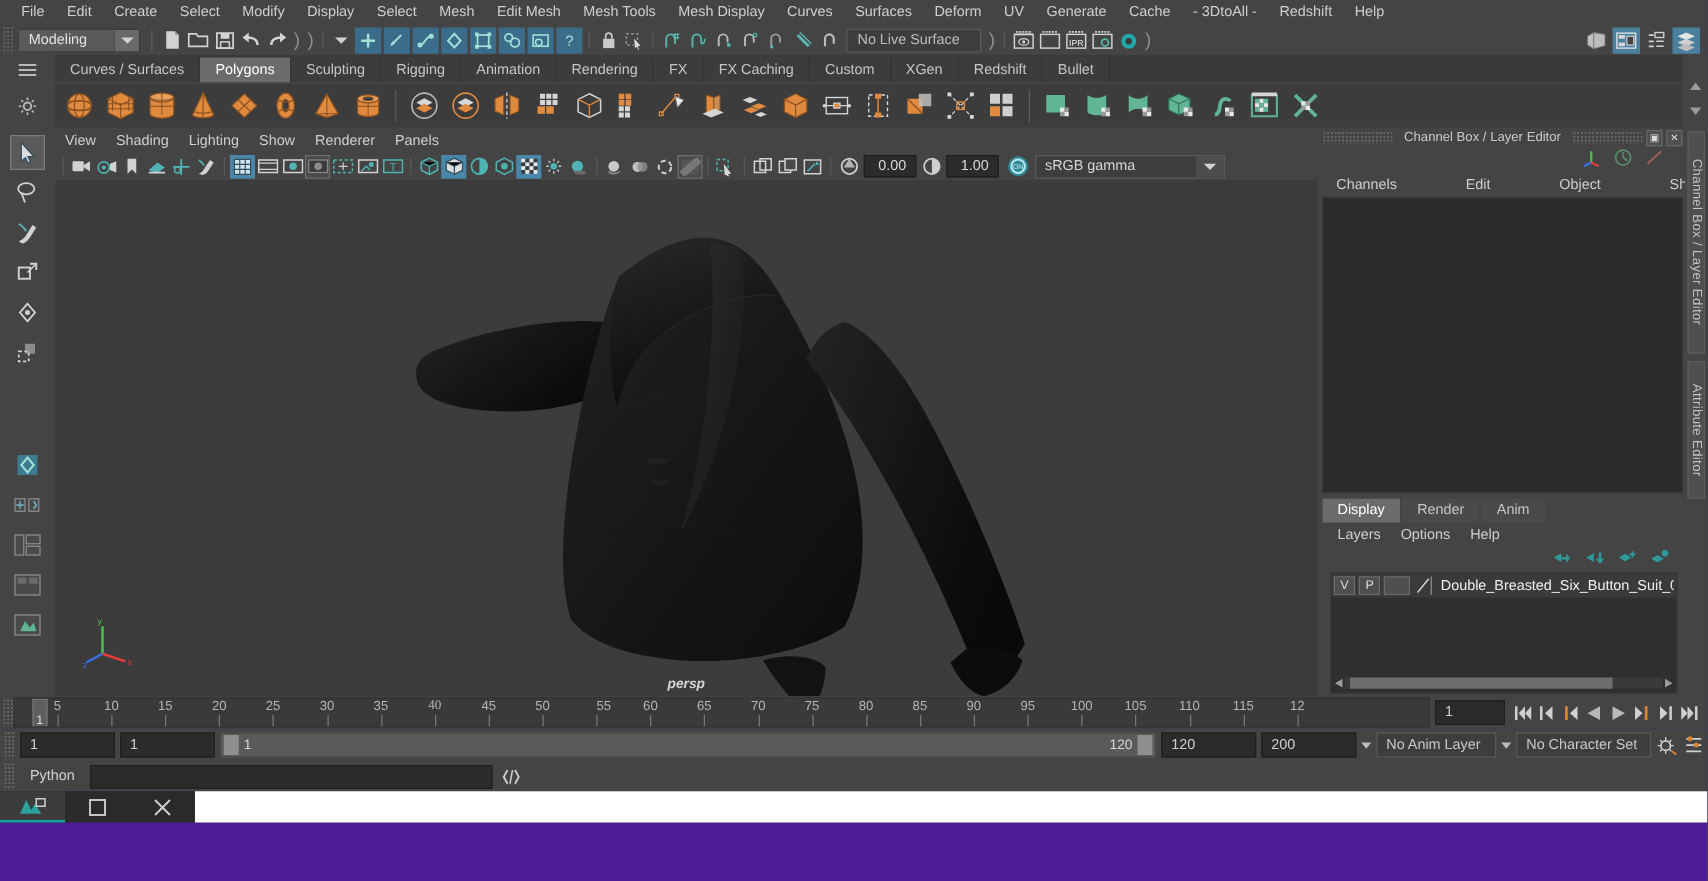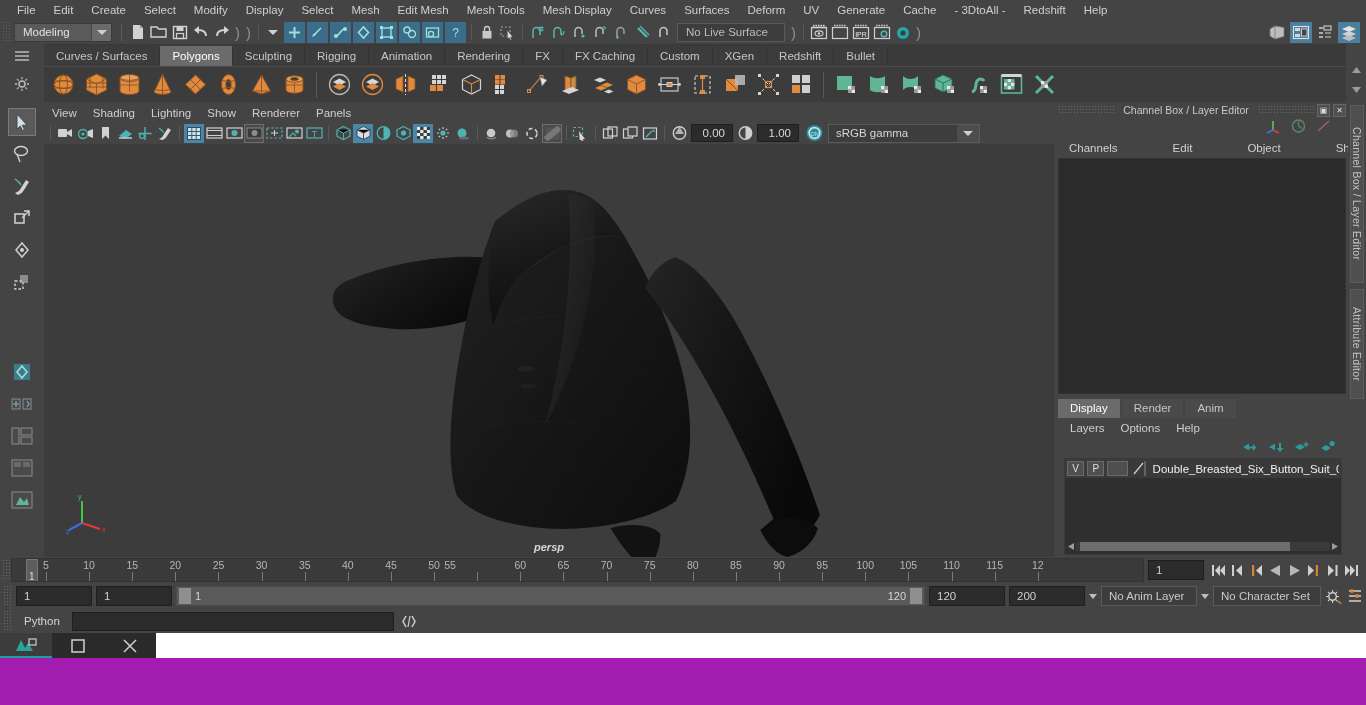--- a/index.html
+++ b/index.html
@@ -3,21 +3,21 @@
 <meta charset="utf-8">
 <style>
   * { box-sizing: border-box; margin:0; padding:0; }
   html,body{
     width:1366px; height:705px; overflow:hidden;
     background:#444444;
     font-family:"Liberation Sans", sans-serif;
     color:#c8c8c8;
     -webkit-font-smoothing:antialiased;
   }
-  .app{ position:relative; width:1366px; height:705px; background:#a21caf; }
+  .app{ position:relative; width:1366px; height:705px; background:#4c1d95; }
 
   
   .menubar{
     height:20px; background:#444; display:flex; align-items:center;
     padding-left:8px; font-size:11.5px;
   }
   .menubar .mi{ padding:0 9px; color:#cfcfcf; line-height:20px; cursor:default; white-space:nowrap;}
 
   
   .statusline{
@@ -1254,27 +1254,27 @@
         <div class="ts-num" style="left: 120.242px;">15</div>
         <div class="ts-tick" style="left: 120.242px;"></div>
         <div class="ts-num" style="left: 163.363px;">20</div>
         <div class="ts-tick" style="left: 163.363px;"></div>
         <div class="ts-num" style="left: 206.485px;">25</div>
         <div class="ts-tick" style="left: 206.485px;"></div>
         <div class="ts-num" style="left: 249.606px;">30</div>
         <div class="ts-tick" style="left: 249.606px;"></div>
         <div class="ts-num" style="left: 292.727px;">35</div>
         <div class="ts-tick" style="left: 292.727px;"></div>
-        <div class="ts-num" style="left: 335.848px;">40</div>
+        <div class="ts-num" style="left: 335.848px; font-family: Liberation Serif, serif;">40</div>
         <div class="ts-tick" style="left: 335.848px;"></div>
         <div class="ts-num" style="left: 378.969px;">45</div>
         <div class="ts-tick" style="left: 378.969px;"></div>
         <div class="ts-num" style="left: 422.09px;">50</div>
         <div class="ts-tick" style="left: 422.09px;"></div>
-        <div class="ts-num" style="left: 438px;">55</div>
+        <div class="ts-num" style="left: 471px;">55</div>
         <div class="ts-tick" style="left: 465.211px;"></div>
         <div class="ts-num" style="left: 508.333px;">60</div>
         <div class="ts-tick" style="left: 508.333px;"></div>
         <div class="ts-num" style="left: 551.454px;">65</div>
         <div class="ts-tick" style="left: 551.454px;"></div>
         <div class="ts-num" style="left: 594.575px;">70</div>
         <div class="ts-tick" style="left: 594.575px;"></div>
         <div class="ts-num" style="left: 637.696px;">75</div>
         <div class="ts-tick" style="left: 637.696px;"></div>
         <div class="ts-num" style="left: 680.817px;">80</div>

